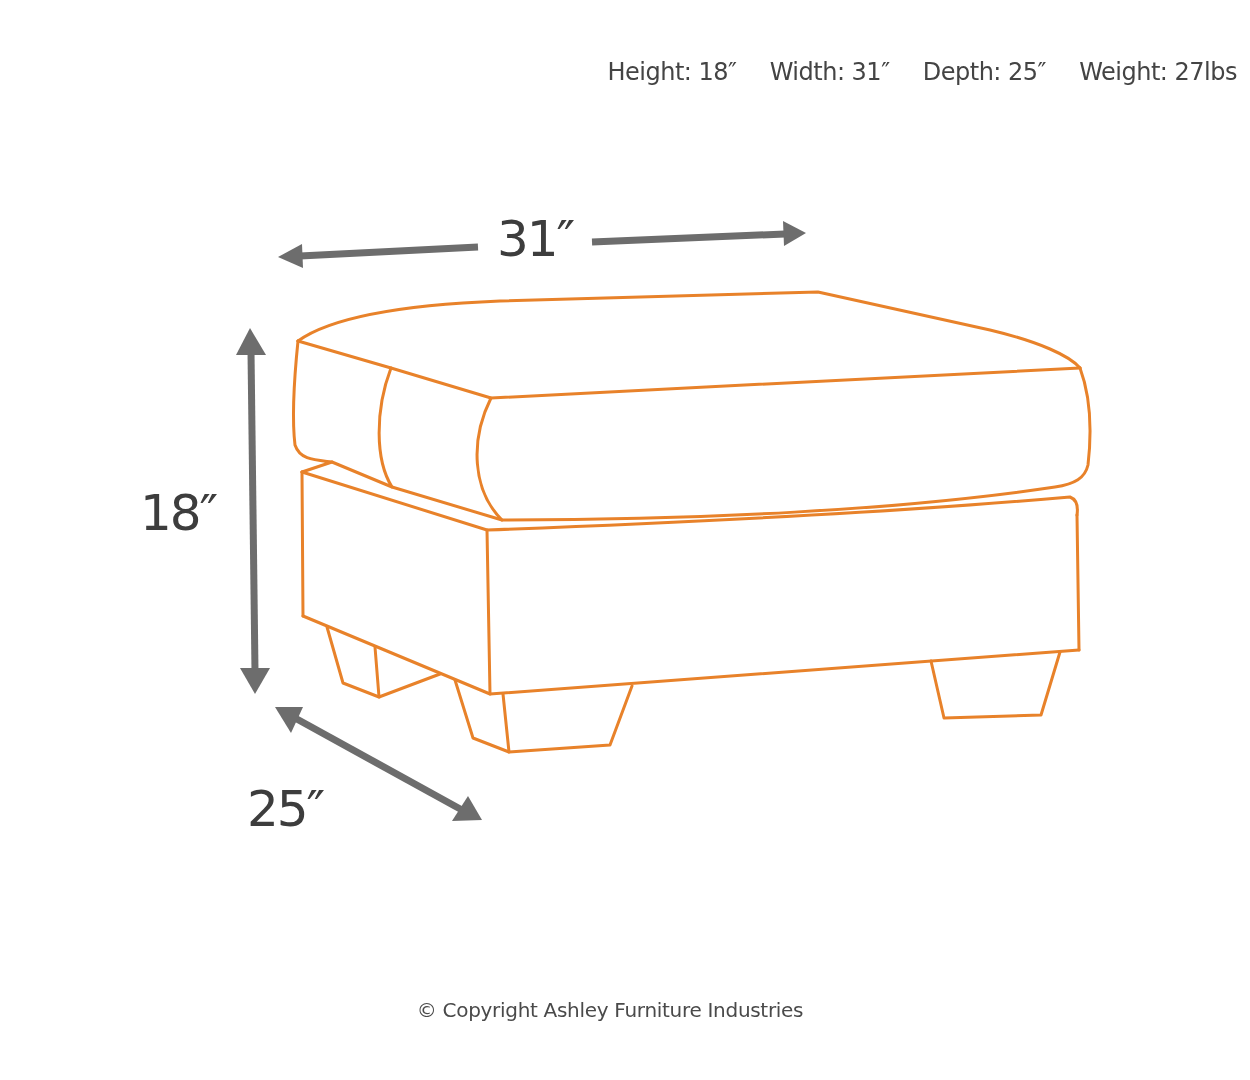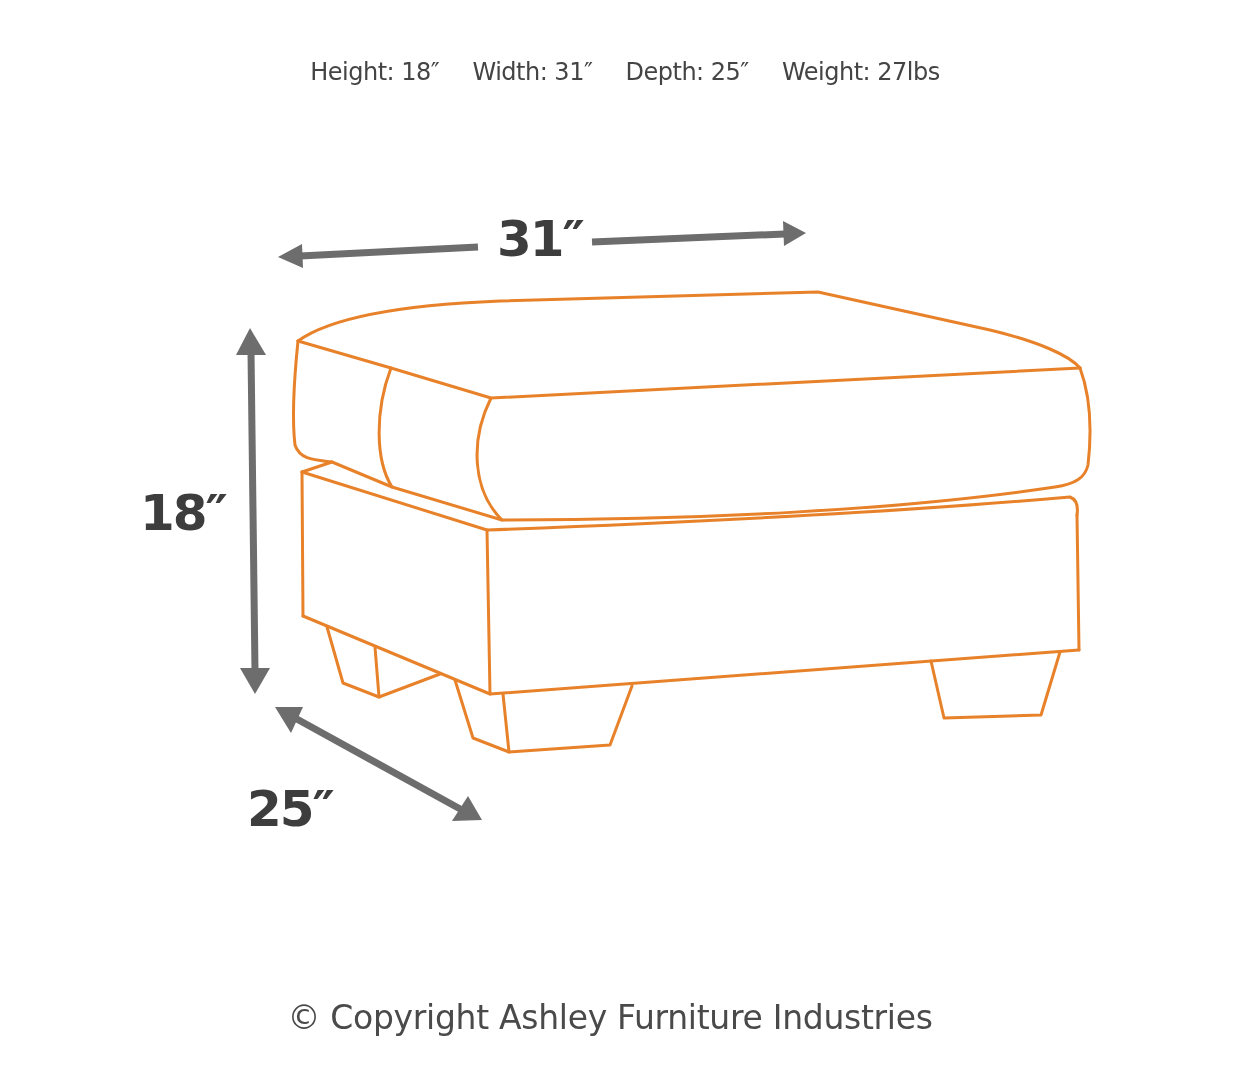--- a/index.html
+++ b/index.html
@@ -1,23 +1,23 @@
 <!DOCTYPE html>
 <html><head>
 <meta charset="utf-8">
 <style>
   html, body { margin:0; padding:0; background:#ffffff; }
   body { width:1250px; height:1080px; position:relative; overflow:hidden;
          font-family: "DejaVu Sans", "Liberation Sans", sans-serif; }
-  .specs { position:absolute; top:58px; left:0; width:1250px; text-align:center;
+  .specs { position:absolute; top:58px; left:0; width:1250px; text-align:right;
            font-size:24px; color:#444444; letter-spacing:-0.5px; }
   .specs span { margin:0 13px; }
-  .dim-label { position:absolute; color:#3d3d3d; font-size:50px; font-weight:700; letter-spacing:-2px; }
+  .dim-label { position:absolute; color:#3d3d3d; font-size:50px; font-weight:400; letter-spacing:-2px; }
   .copyright { position:absolute; top:998px; left:0; width:1220px; text-align:center;
-               font-size:33px; color:#4a4a4a; letter-spacing:-0.3px; }
+               font-size:20px; color:#4a4a4a; letter-spacing:-0.3px; }
   svg.drawing { position:absolute; left:0; top:0; }
 </style>
 </head>
 <body>
 
 <div class="specs">
   <span>Height: 18″</span>
   <span>Width: 31″</span>
   <span>Depth: 25″</span>
   <span>Weight: 27lbs</span>

